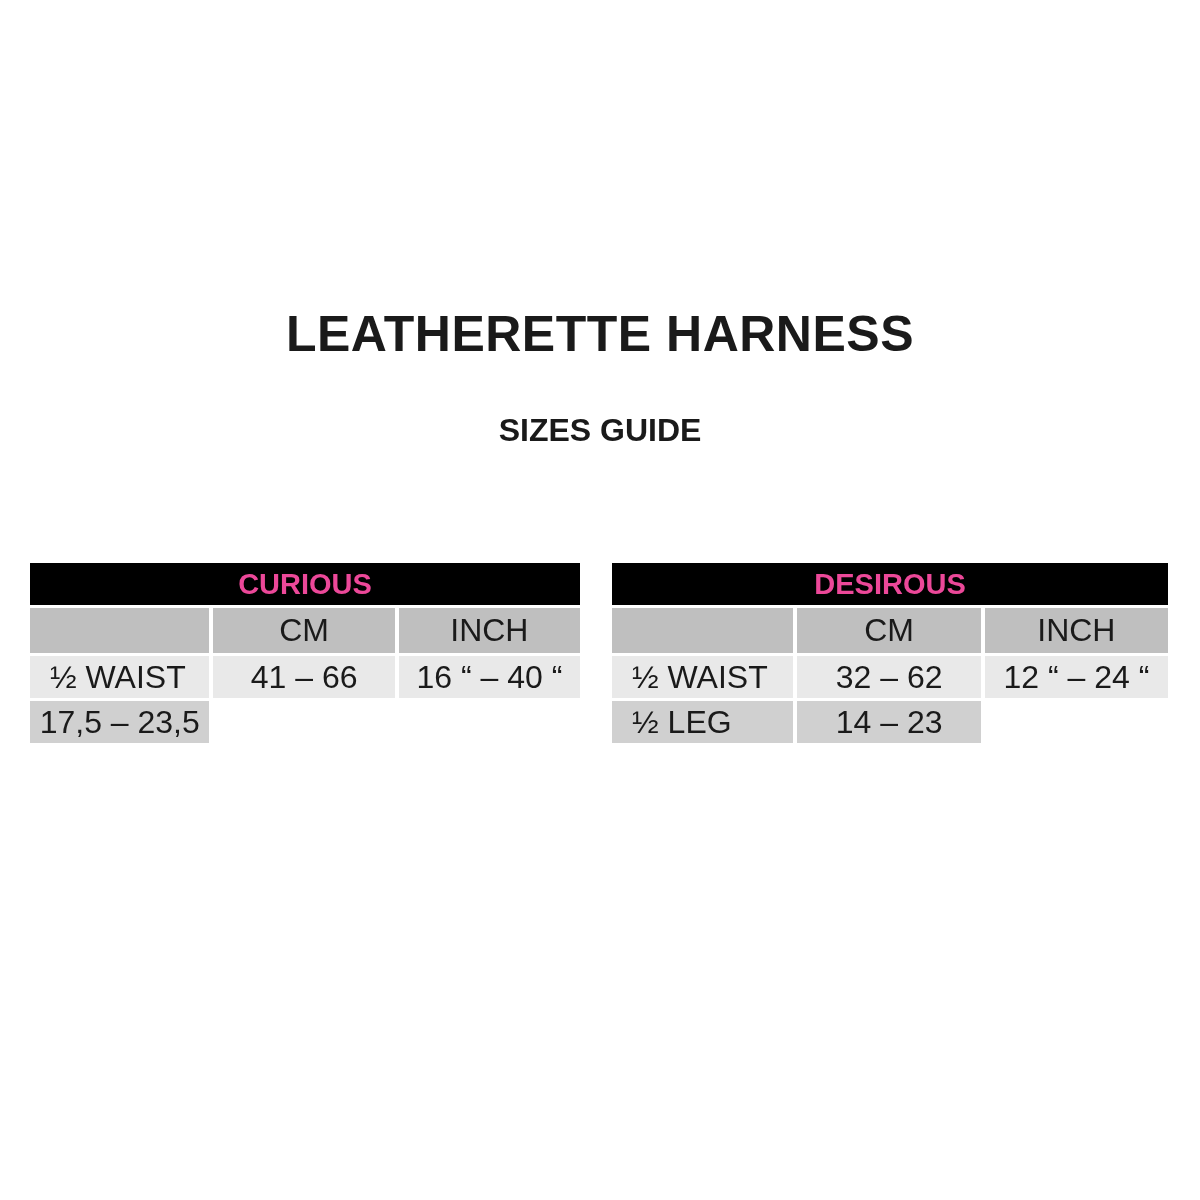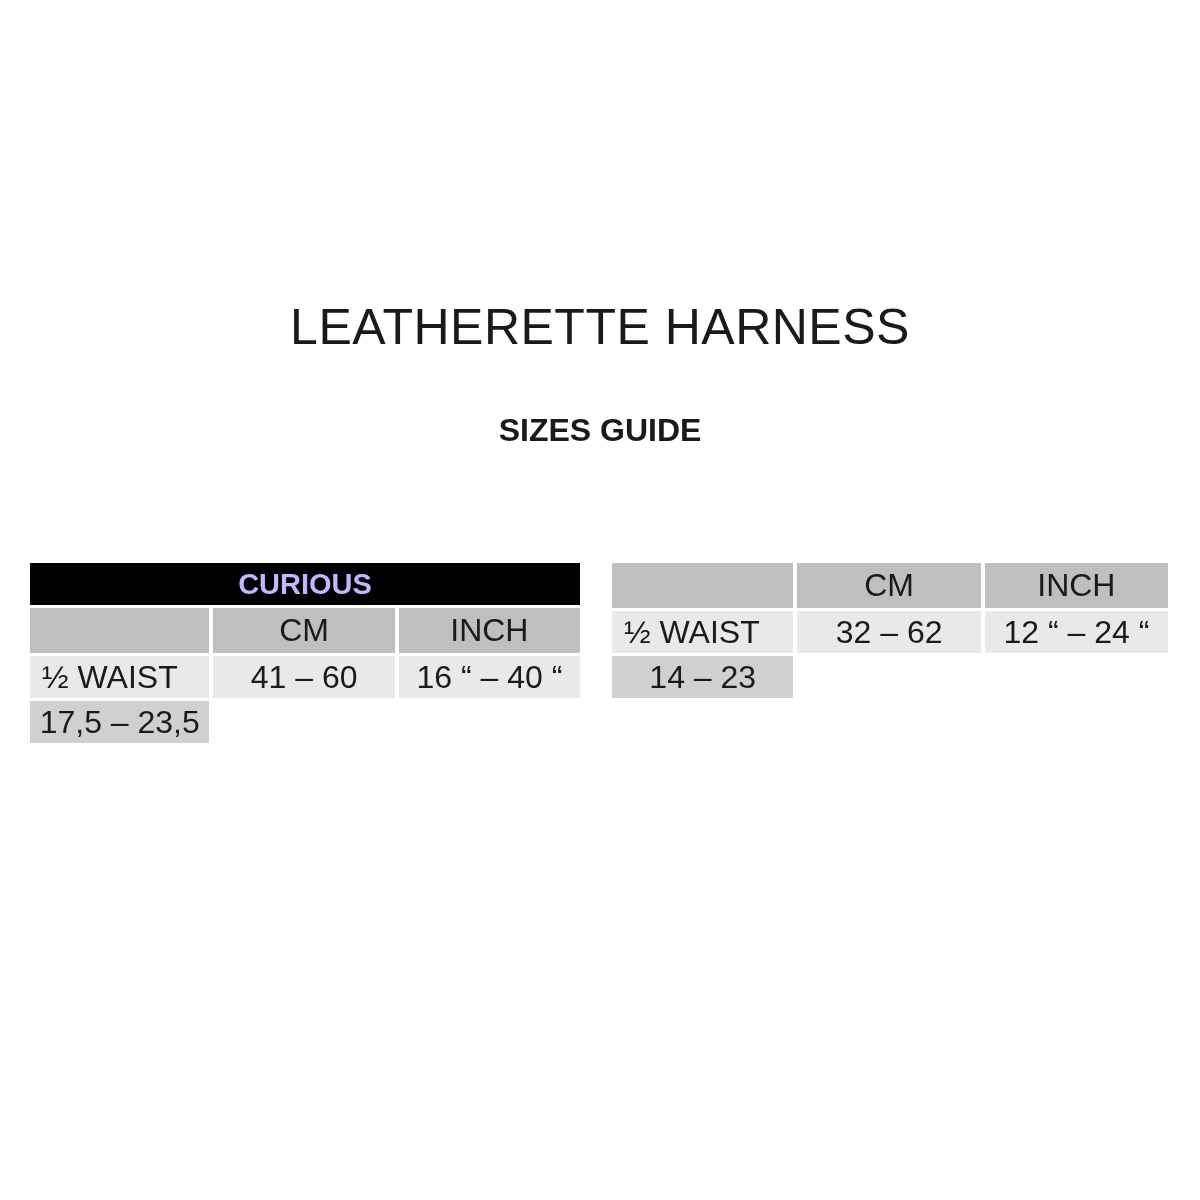--- a/index.html
+++ b/index.html
@@ -11,27 +11,27 @@
     position: relative;
     width: 1200px;
     height: 1200px;
     background: #ffffff;
     font-family: "Liberation Sans", sans-serif;
     color: #1a1a1a;
     overflow: hidden;
   }
   .title {
     position: absolute;
-    top: 298px;
+    top: 305px;
     left: 0;
     width: 1200px;
     margin: 0;
     text-align: center;
     font-size: 50px;
-    font-weight: 400;
+    font-weight: 700;
     letter-spacing: 0.5px;
     color: #1a1a1a;
   }
   .subtitle {
     position: absolute;
     top: 412px;
     left: 0;
     width: 1200px;
     margin: 0;
     text-align: center;
@@ -42,21 +42,21 @@
   .size-table {
     position: absolute;
     top: 563px;
   }
   .size-table.curious  { left: 30px;  width: 550px; }
   .size-table.desirous { left: 612px; width: 556px; }
 
   .table-header {
     height: 42px;
     background: #000000;
-    color: #c4b5fd;
+    color: #ec4899;
     font-size: 29px;
     font-weight: 700;
     display: flex;
     align-items: center;
     justify-content: center;
     margin-bottom: 3px;
   }
   .grid {
     display: grid;
     grid-template-columns: 1fr 1.01fr 1.01fr;
@@ -66,21 +66,21 @@
   .cell {
     display: flex;
     align-items: center;
     justify-content: center;
     font-size: 32px;
     height: 42px;
     white-space: nowrap;
   }
   .cell.first {
     justify-content: flex-start;
-    padding-left: 12px;
+    padding-left: 20px;
   }
   .cell.colhead { background: #bfbfbf; height: 45px; }
   .cell.light   { background: #e9e9e9; }
   .cell.dark    { background: #d0d0d0; }
 </style>
 </head>
 <body>
 
 <div class="page">
 
@@ -88,34 +88,36 @@
   <h2 class="subtitle">SIZES GUIDE</h2>
 
   <section class="size-table curious">
     <div class="table-header">CURIOUS</div>
     <div class="grid">
       <div class="cell colhead first"></div>
       <div class="cell colhead">CM</div>
       <div class="cell colhead">INCH</div>
 
       <div class="cell light first">½ WAIST</div>
-      <div class="cell light">41 – 60</div>
+      <div class="cell light">41 – 66</div>
       <div class="cell light">16 “ – 40 “</div>
 
       <div class="cell dark">17,5 – 23,5</div>
     </div>
   </section>
 
   <section class="size-table desirous">
+    <div class="table-header">DESIROUS</div>
     <div class="grid">
       <div class="cell colhead first"></div>
       <div class="cell colhead">CM</div>
       <div class="cell colhead">INCH</div>
 
       <div class="cell light first">½ WAIST</div>
       <div class="cell light">32 – 62</div>
       <div class="cell light">12 “ – 24 “</div>
 
+      <div class="cell dark first">½ LEG</div>
       <div class="cell dark">14 – 23</div>
     </div>
   </section>
 
 </div>
 
 </body></html>

